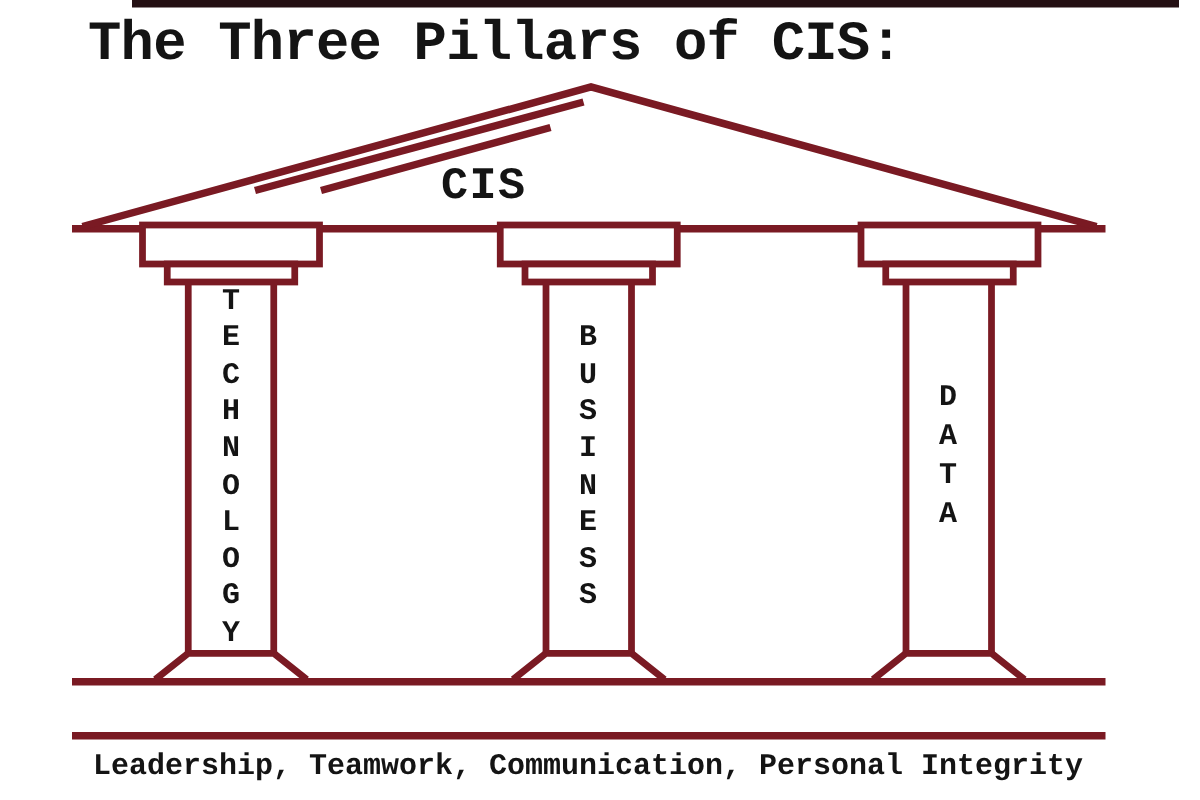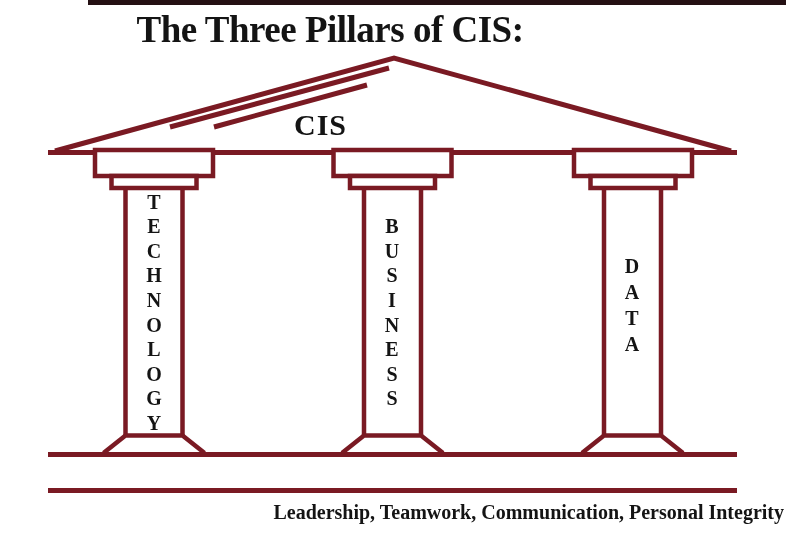--- a/index.html
+++ b/index.html
@@ -1,20 +1,20 @@
 <!DOCTYPE html>
 <html style="--color-line: #7a1a23; --color-text: #141414; --color-top_bar: #241013; --color-background: #ffffff;"><head>
 <meta charset="utf-8">
 <style>
   html,body{margin:0;padding:0;background:#fff;}
   .stage{
     position:relative;
     width:800px;height:533px;
     background:var(--color-background,#ffffff);
-    font-family:Liberation Serif, serif;
+    font-family:Liberation Mono, monospace;
     overflow:hidden;
   }
   .top-bar{
     position:absolute;left:88px;top:0;width:698px;height:5px;
     background:var(--color-top_bar,#241013);
   }
   .title{
     position:absolute;left:0;top:10px;width:660px;
     text-align:center;
     font-size:37px;font-weight:bold;line-height:40px;
@@ -50,21 +50,21 @@
   .pw-right{left:602px;line-height:26px;transform:translateY(-8px);}
   .soft-skills{
     position:absolute;left:48px;top:458px;width:689px;height:28px;
     text-align:center;
     font-size:22px;font-weight:bold;line-height:28px;
     color:var(--color-text,#111);
     letter-spacing:0.5px;
   }
   .bottom-text{
     position:absolute;left:0;top:499px;width:784px;
-    text-align:right;
+    text-align:center;
     font-size:20px;font-weight:bold;line-height:26px;
     color:var(--color-text,#111);
   }
 </style>
 </head>
 <body>
 
 <div class="stage">
 
   <div class="top-bar"></div>

